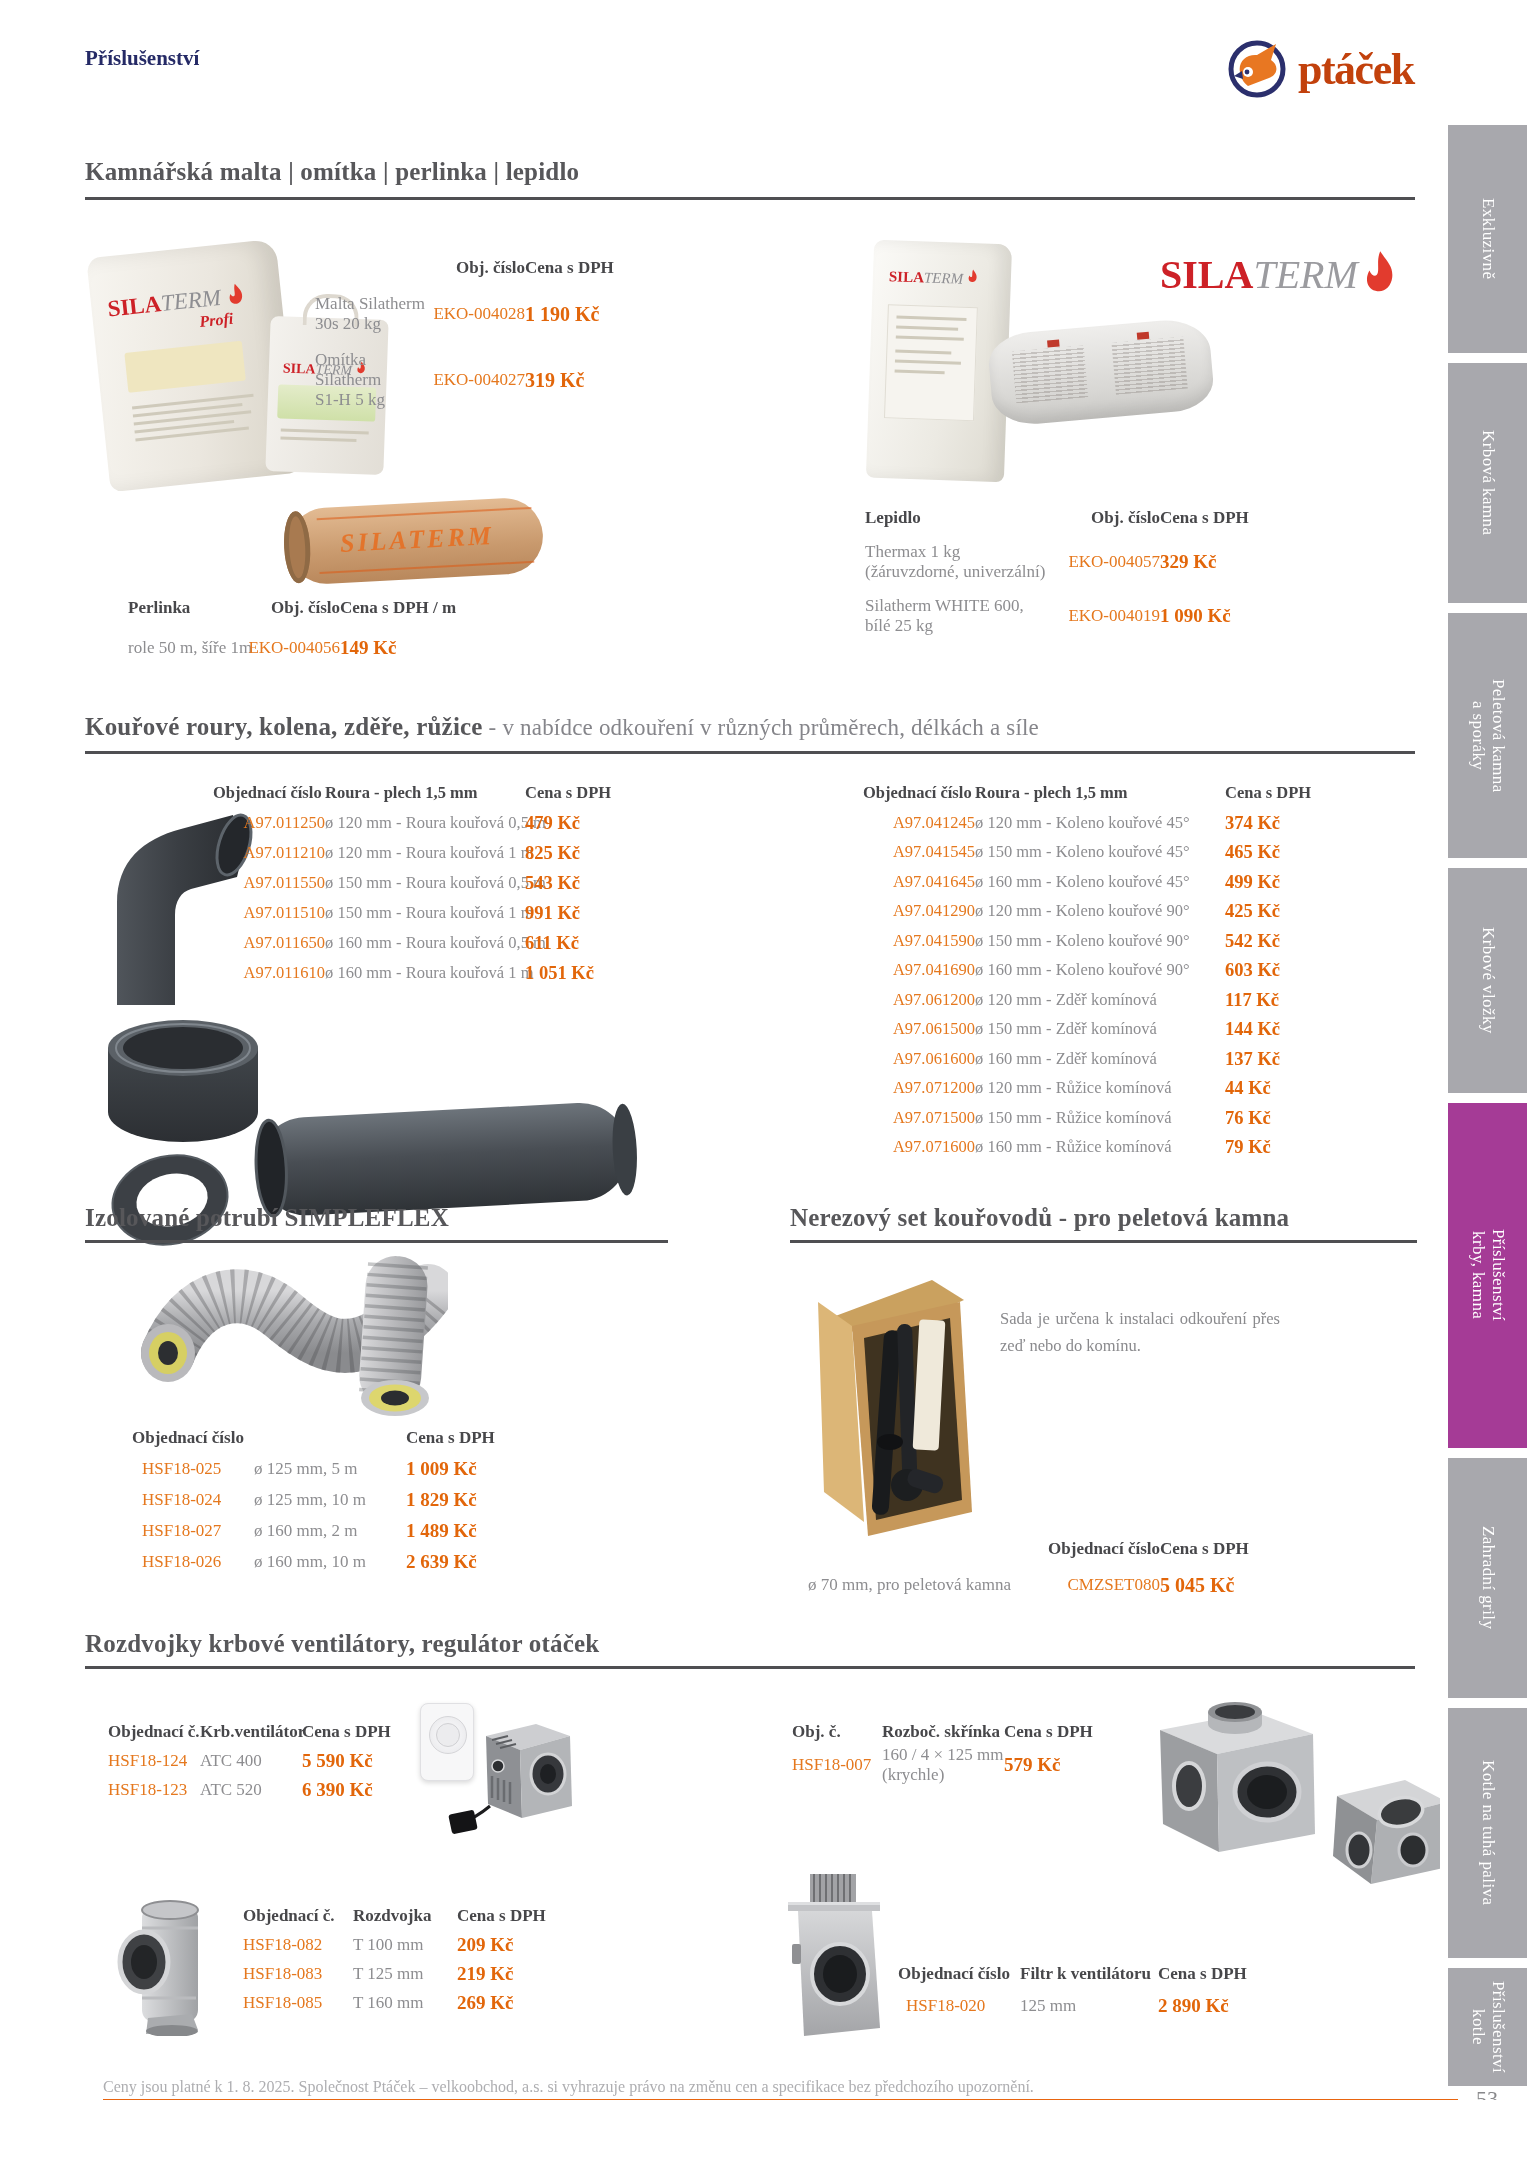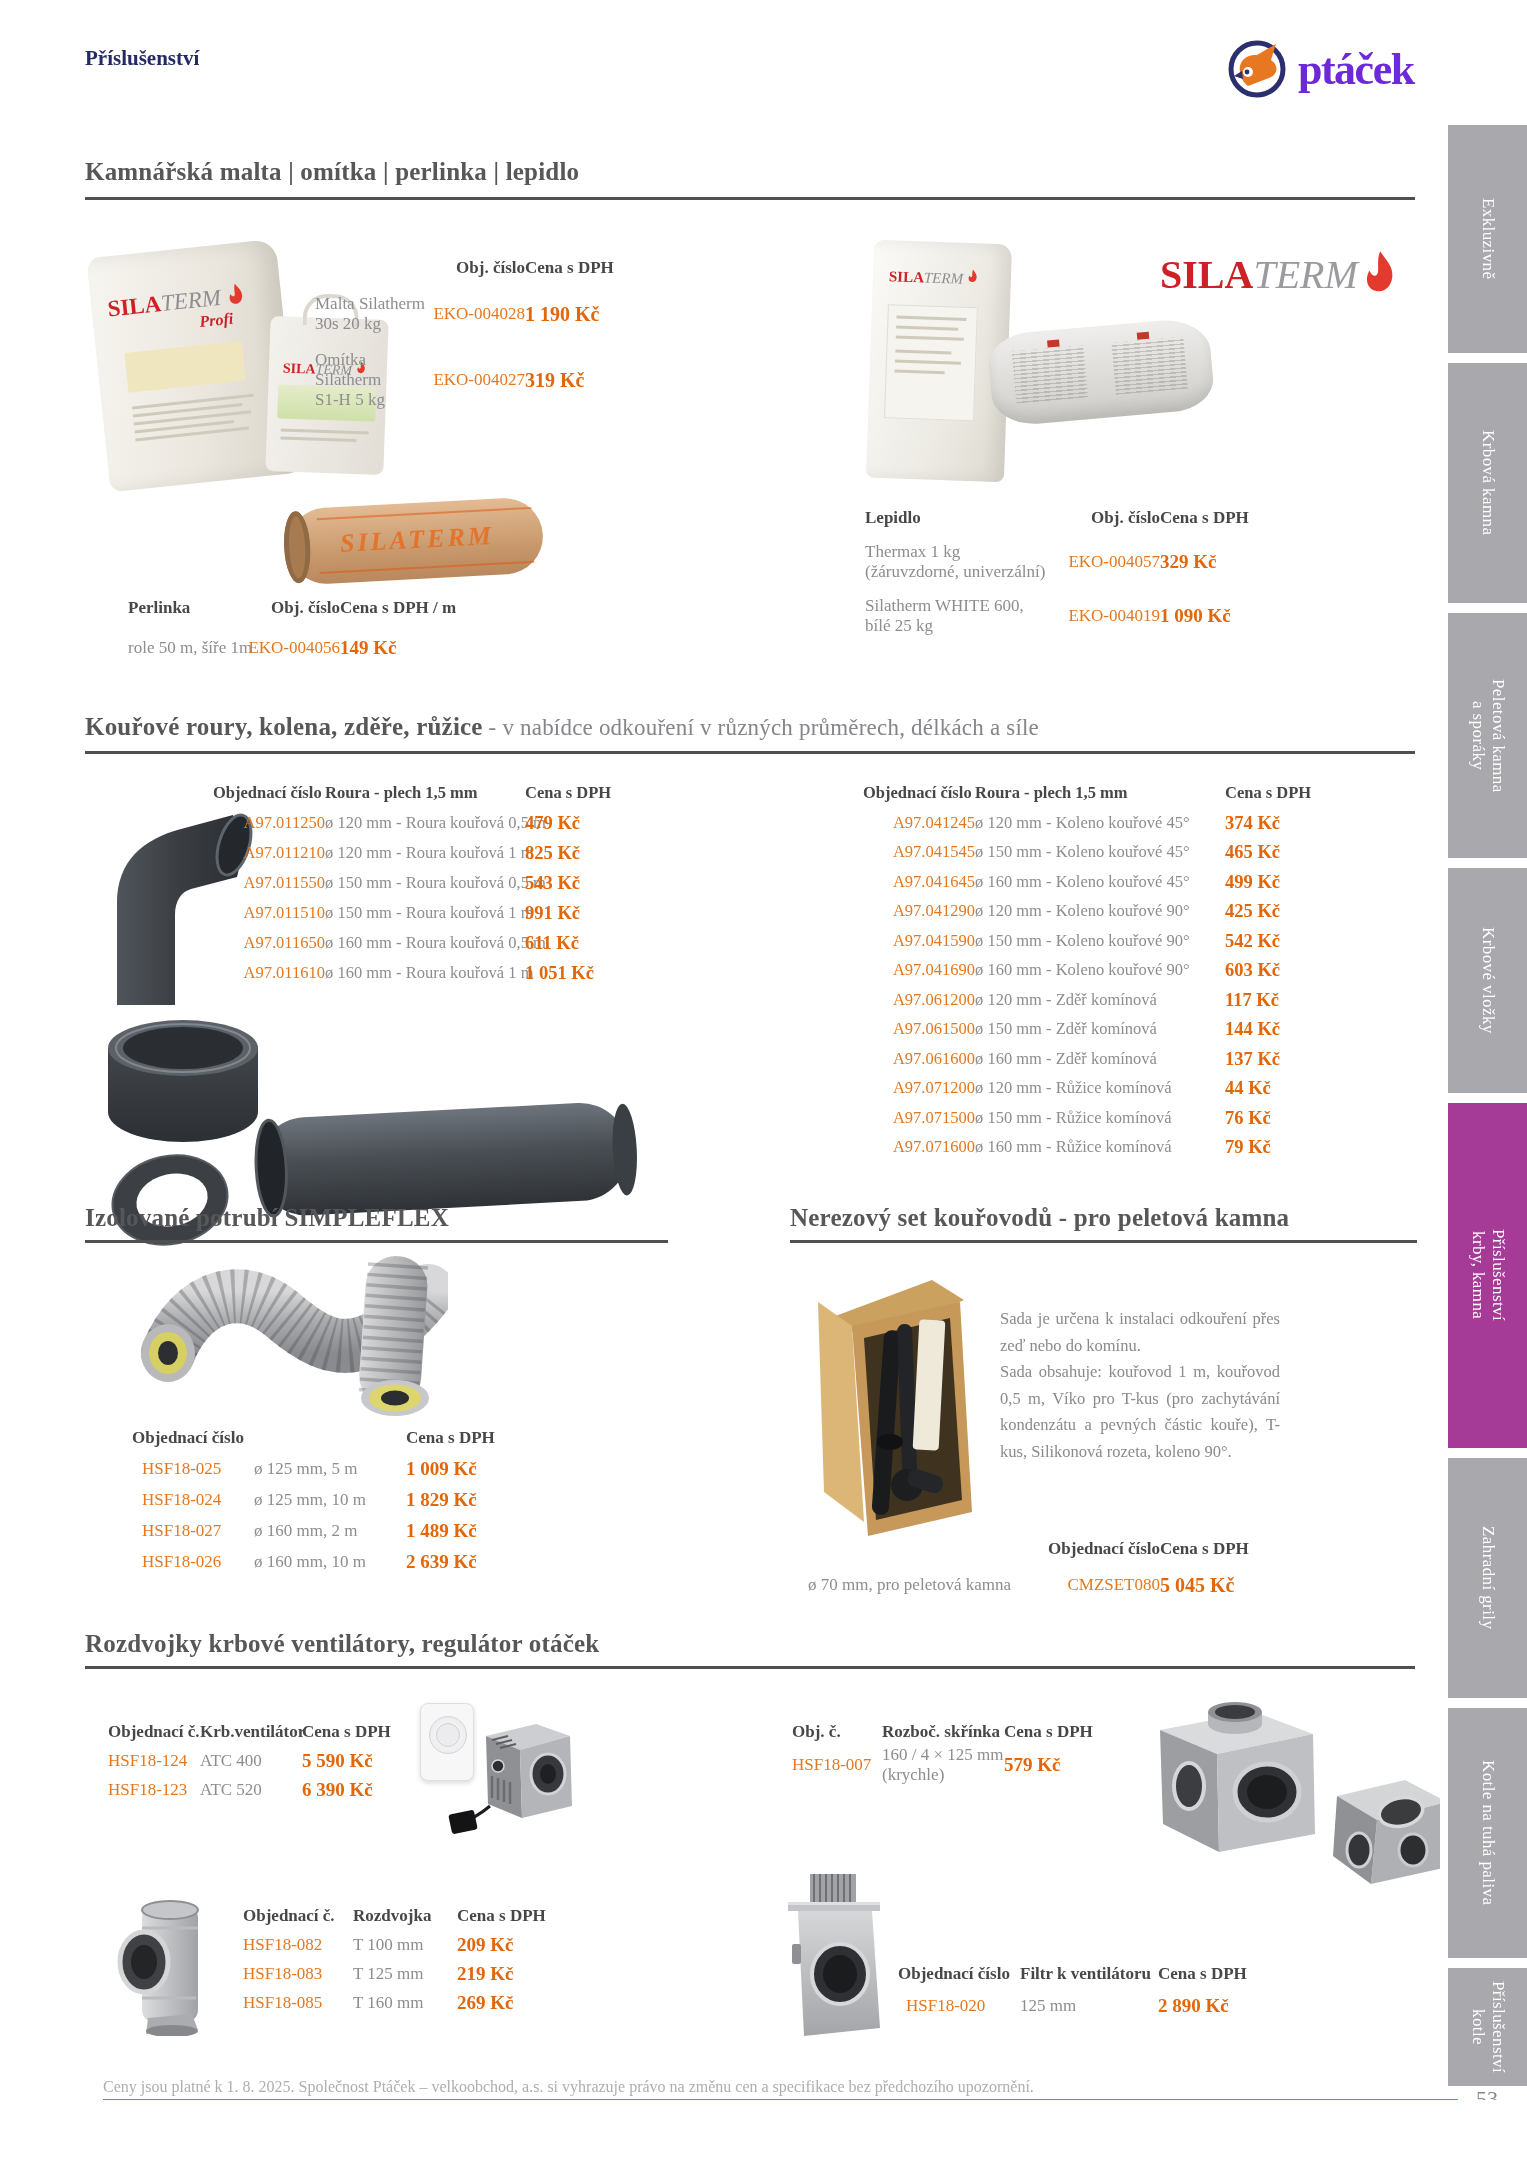--- a/index.html
+++ b/index.html
@@ -5,21 +5,21 @@
   html,body{margin:0;padding:0;background:#fff}
   .page{position:relative;width:1527px;height:2100px;background:#ffffff;overflow:hidden;
         font-family:Liberation Serif, serif;color:#59595c}
   
   .eyebrow{position:absolute;left:85px;top:46px;font-size:21px;font-weight:bold;color:#252a66}
   .sec-title{position:absolute;font-size:25px;font-weight:bold;color:#57575a;letter-spacing:.2px;white-space:nowrap}
   .sec-title .light{font-weight:normal;color:#85858a;font-size:23px}
   .rule{position:absolute;height:3px;background:#4f4f52}
   
   .logo{position:absolute;left:1224px;top:34px;display:flex;align-items:center;gap:8px}
-  .logo .word{font-size:44px;font-weight:bold;color:#6d28d9;letter-spacing:-1.5px}
+  .logo .word{font-size:44px;font-weight:bold;color:#c2410c;letter-spacing:-1.5px}
   
   .grid{position:absolute;display:grid;font-size:17px;line-height:20px;color:#8d8d90;align-items:center}
   .grid>div{white-space:nowrap}
   .grid>div.pre{white-space:pre-line}
   .h{font-weight:bold;color:#47474a}
   .o{color:#e5781e}
   .d{color:#8d8d90}
   .p{color:#e2660a;font-weight:bold;font-size:19px}
   .c{text-align:right}
   .r{text-align:left}
@@ -419,21 +419,20 @@
       <rect x="88" y="64" width="15" height="175" rx="7" fill="#222427" transform="rotate(-2 96 150)"></rect>
       <rect x="104" y="60" width="26" height="130" rx="4" fill="#efe9da" transform="rotate(3 117 125)"></rect>
       <circle cx="95" cy="225" r="16" fill="#1c1e20"></circle>
       <rect x="95" y="208" width="36" height="18" rx="8" fill="#24262a" transform="rotate(18 100 220)"></rect>
       <ellipse cx="78" cy="182" rx="13" ry="8" fill="#111214"></ellipse>
     </svg>
   </div>
 
   <div class="para">
     <p>Sada je určena k instalaci odkouření přes zeď nebo do komínu.</p>
-    <p>Sada obsahuje: kouřovod 1 m, kouřovod 0,5 m, Víko pro T-kus (pro zachytávání kondenzátu a pevných částic kouře), T-kus, Silikonová rozeta, koleno 90°.</p>
   </div>
 
   <div class="grid t3b">
     <div></div>
     <div class="h c">Objednací číslo</div>
     <div class="h r">Cena s DPH</div>
     <div class="d">ø 70 mm, pro peletová kamna</div>
     <div class="o c">CMZSET080</div>
     <div class="p r" style="font-size:20px">5 045 Kč</div>
   </div>

